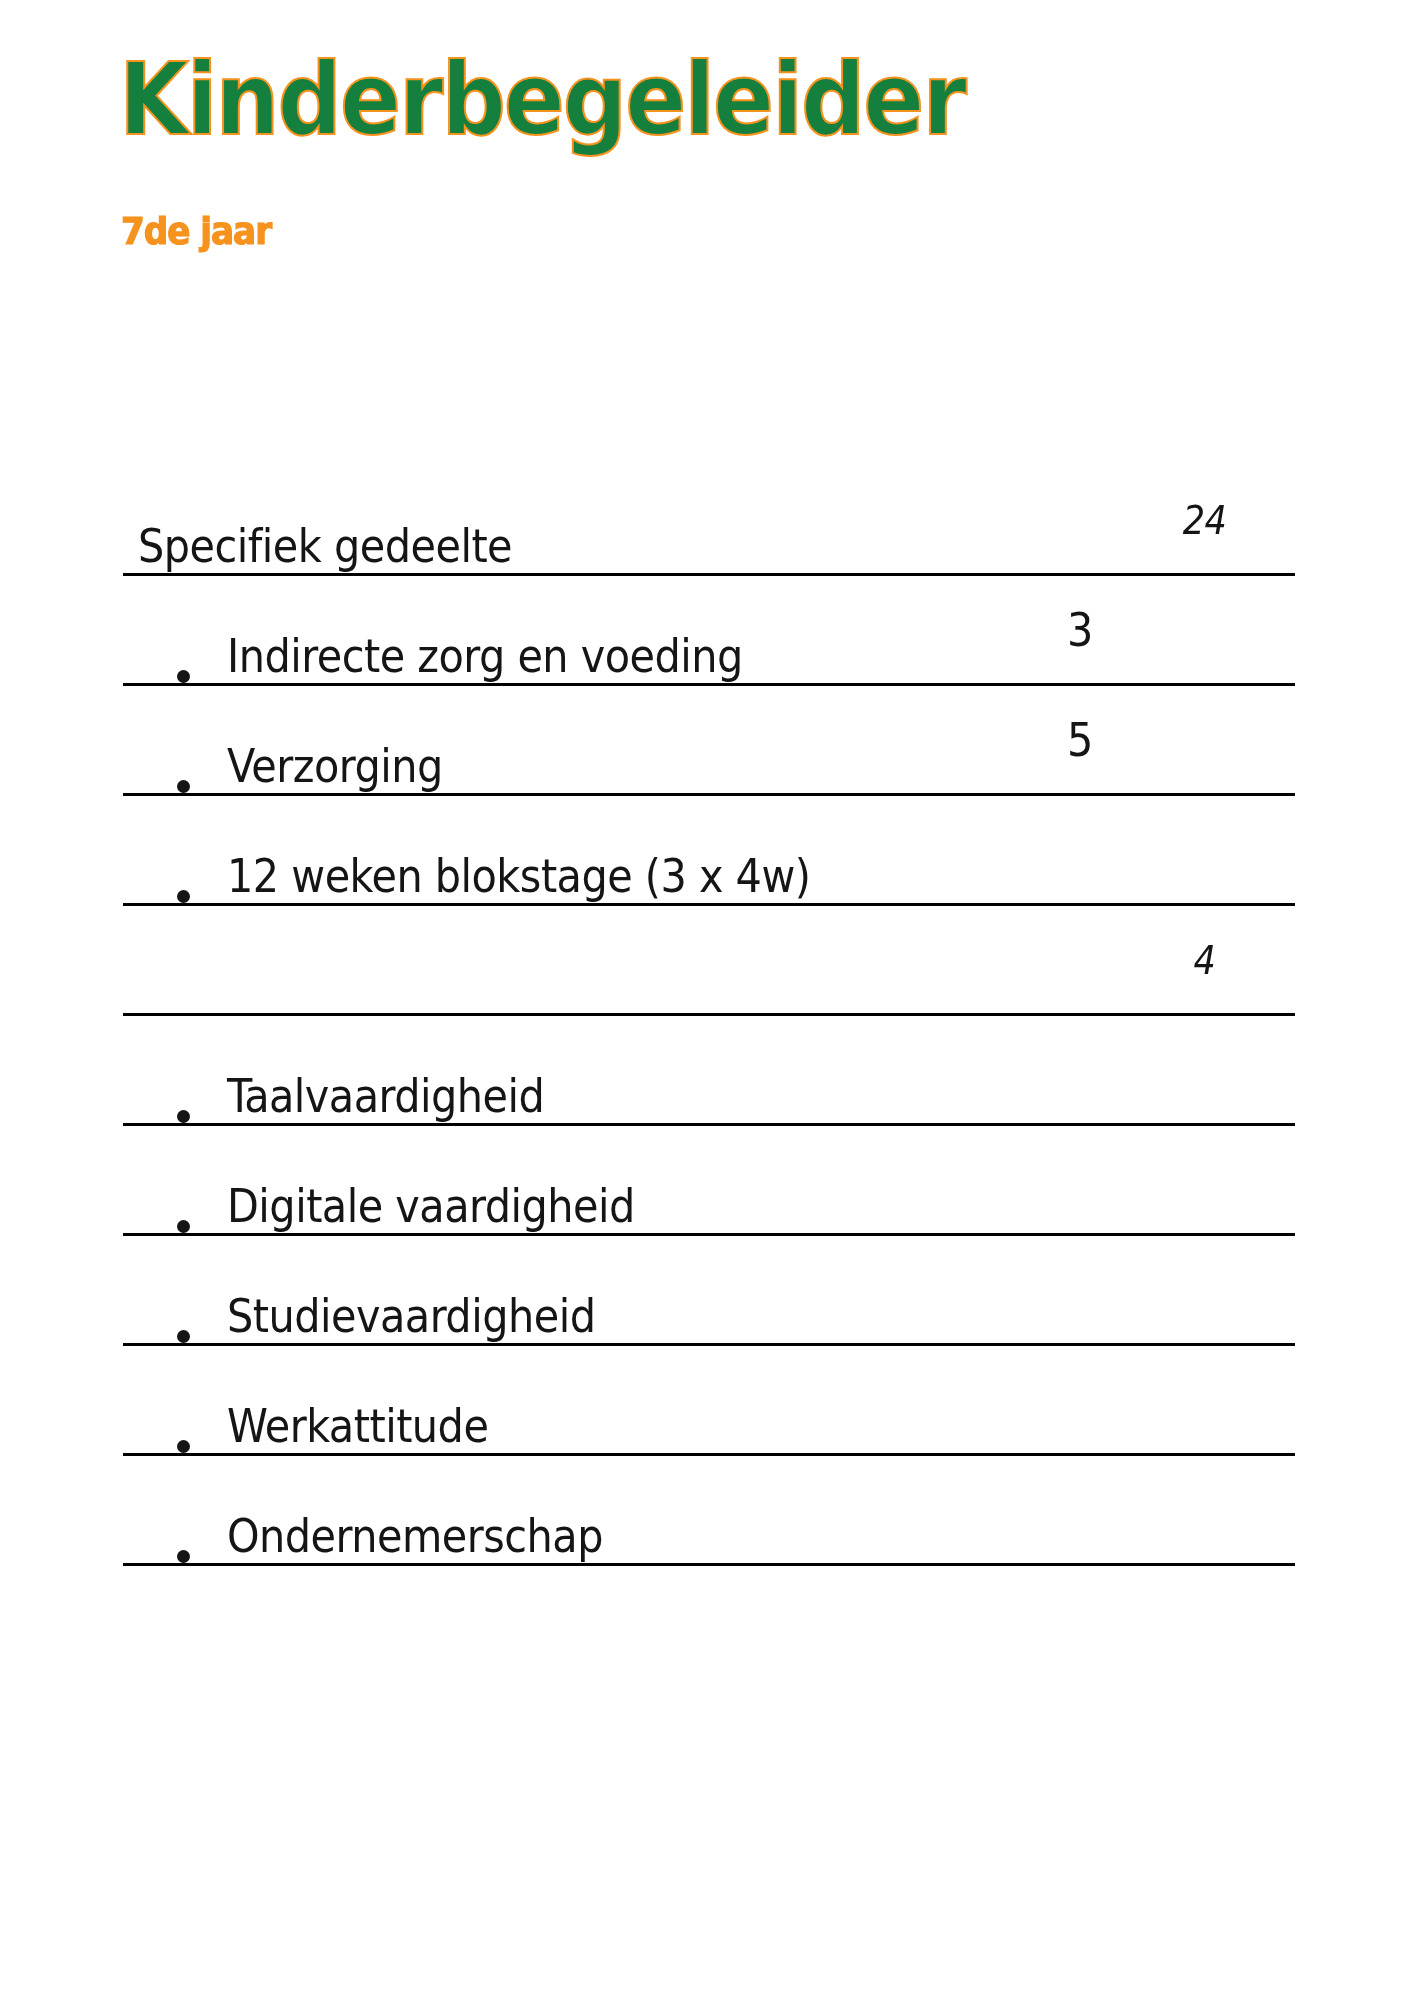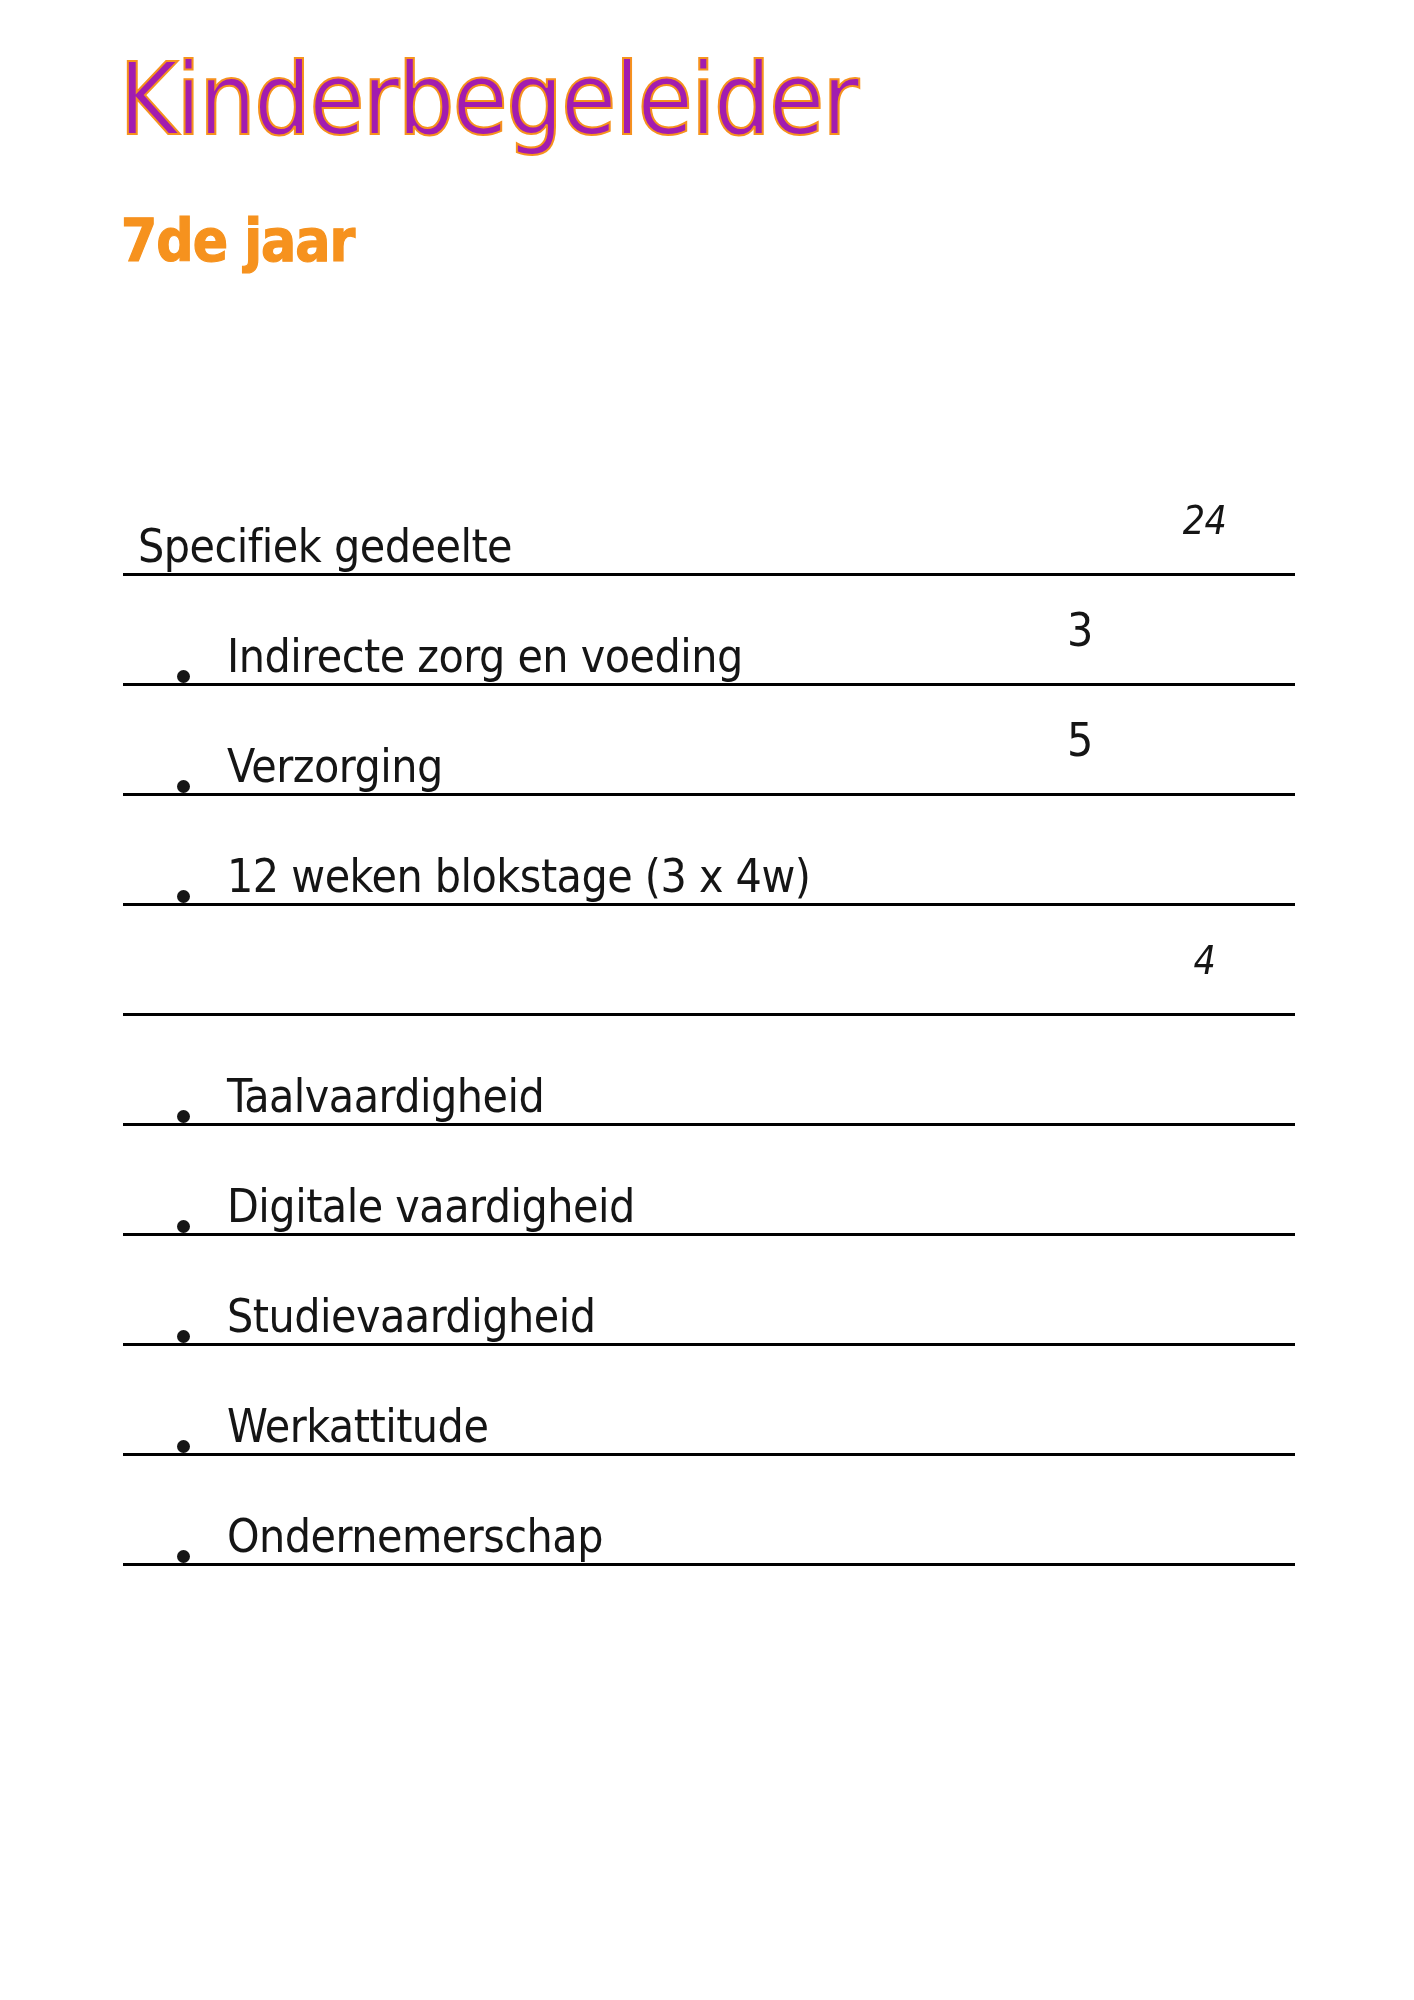--- a/index.html
+++ b/index.html
@@ -12,31 +12,31 @@
     font-family: "DejaVu Sans", "Liberation Sans", sans-serif;
     font-stretch: condensed;
     color: #151515;
   }
   .title {
     position: absolute;
     left: 119px;
     top: 50px;
     font-size: 100px;
     line-height: 1.0;
-    font-weight: normal;
+    font-weight: bold;
     letter-spacing: -2px;
-    color: #a21caf;
+    color: #15803d;
     -webkit-text-stroke: 2px #F6921E;
     white-space: nowrap;
   }
   .subtitle {
     position: absolute;
     left: 121px;
     top: 212px;
-    font-size: 58px;
+    font-size: 38px;
     line-height: 1.0;
     font-weight: bold;
     letter-spacing: -1px;
     color: #F6921E;
     -webkit-text-stroke: 1.2px #F6921E;
     white-space: nowrap;
   }
   .table {
     position: absolute;
     left: 123px;

